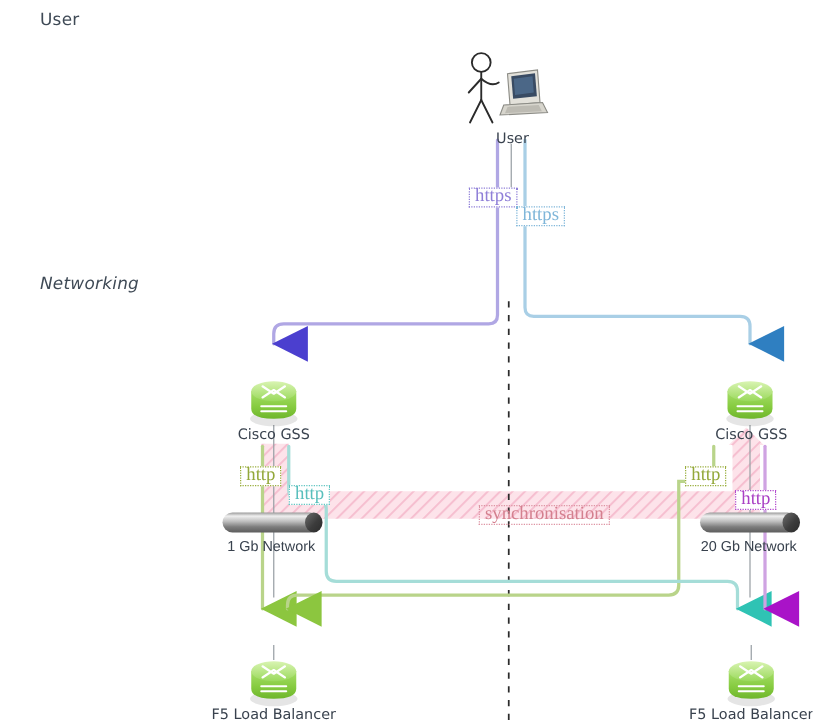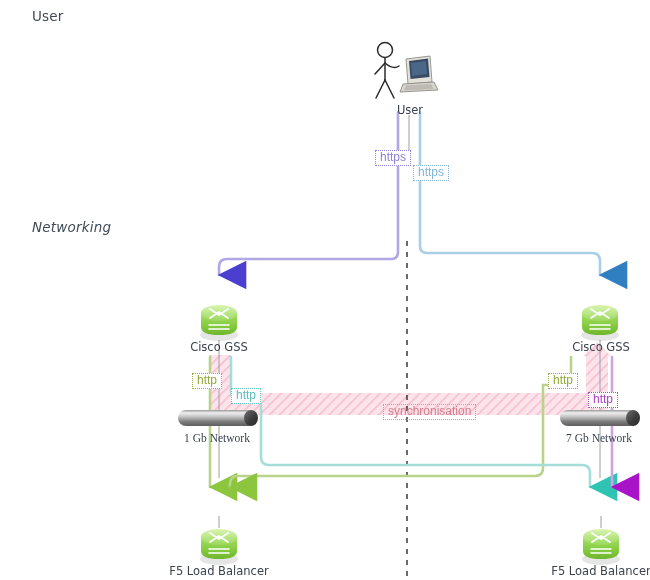--- a/index.html
+++ b/index.html
@@ -15,34 +15,34 @@
   }
   .node{position:absolute;text-align:center;width:120px;}
   .node .cap{
     display:block;margin-top:3px;
     font-family:"DejaVu Sans","Liberation Sans",sans-serif;
     font-size:11.5px;color:#39424e;white-space:nowrap;
   }
   .node-wide{width:150px;}
   .edge-label{
     position:absolute;
-    font-family:Liberation Sans, sans-serif;
-    font-size:12px;line-height:11px;
+    font-family:Liberation Serif, serif;
+    font-size:15px;line-height:11px;
     padding:1px 4px 2px 4px;background:#ffffff;white-space:nowrap;
   }
   .lbl-violet{color:#8f7fd8;border:1.2px dotted #8f7fd8;}
   .lbl-skyblue{color:#7fb6d9;border:1.2px dotted #7fb6d9;}
   .lbl-olive{color:#93a83a;border:1.2px dotted #9aae3e;}
   .lbl-teal{color:#58bfbc;border:1.2px dotted #62c6c2;}
   .lbl-purple{color:#a93fc4;border:1.2px dotted #b24ccd;}
   .lbl-pink{color:#d4808f;border:1.2px dotted #dd93a2;background:transparent;}
   .netbar{position:absolute;}
   .netbar .cap{
     position:absolute;left:50%;transform:translateX(-50%);top:22px;
-    font-family:Liberation Serif, serif;
+    font-family:Liberation Sans, sans-serif;
     font-size:11.5px;color:#39424e;white-space:nowrap;
   }
 </style>
 </head>
 <body>
 
 <div id="stage">
 
   <svg id="canvas" xmlns="http://www.w3.org/2000/svg" viewBox="0 0 650 580">
     <defs>
@@ -213,21 +213,21 @@
 
   <div class="node" style="left:521px;top:337px;">
     <span class="cap">Cisco GSS</span>
   </div>
 
   <div class="netbar" style="left:158px;top:410px;width:78px;height:16px;">
     <span class="cap">1 Gb Network</span>
   </div>
 
   <div class="netbar" style="left:540px;top:410px;width:78px;height:16px;">
-    <span class="cap">7 Gb Network</span>
+    <span class="cap">20 Gb Network</span>
   </div>
 
   <div class="node node-wide" style="left:124px;top:561px;">
     <span class="cap">F5 Load Balancer</span>
   </div>
 
   <div class="node node-wide" style="left:506px;top:561px;">
     <span class="cap">F5 Load Balancer</span>
   </div>
 

